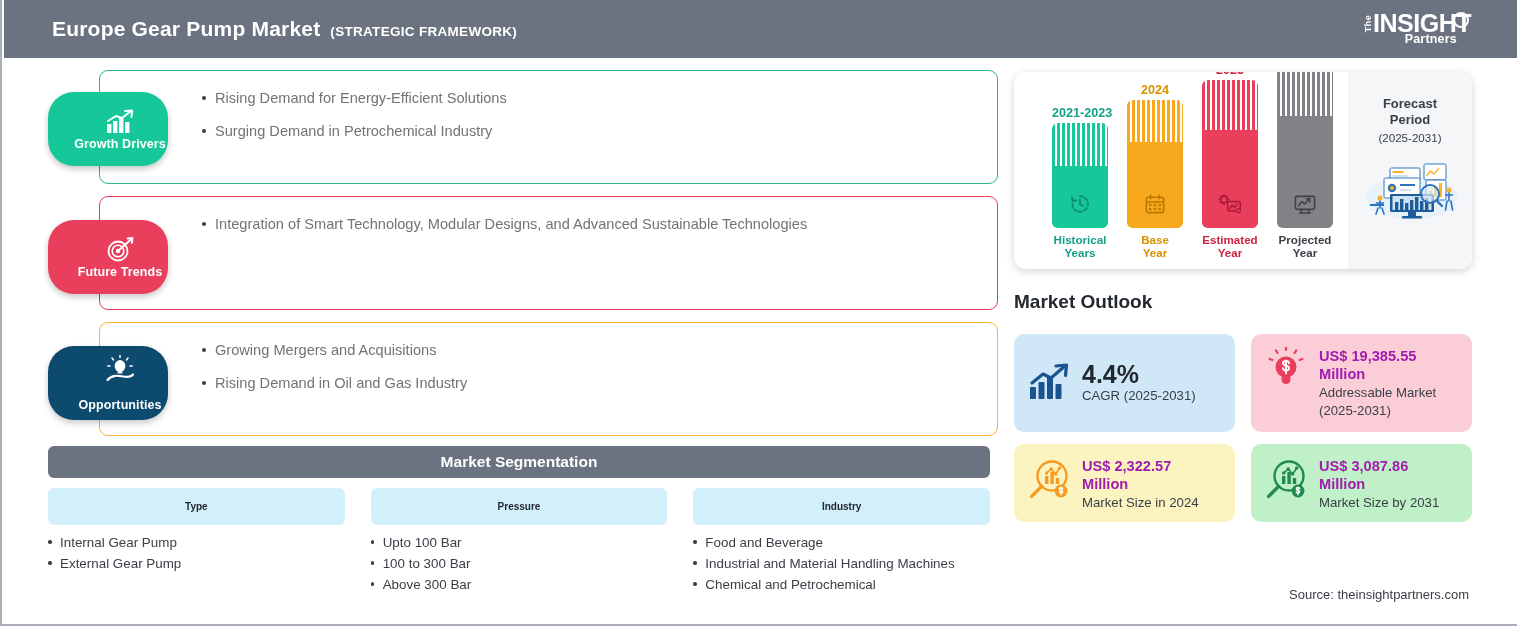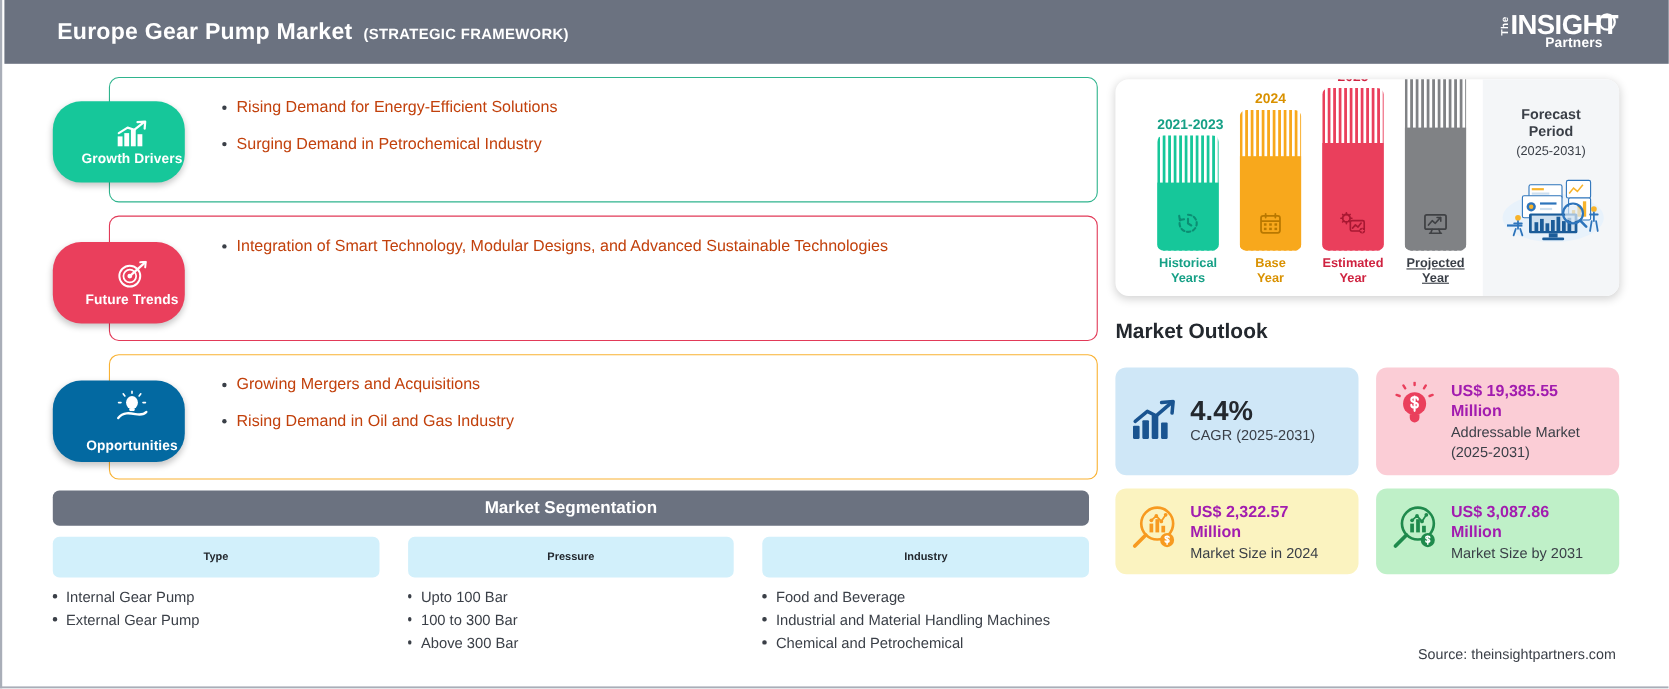--- a/index.html
+++ b/index.html
@@ -59,28 +59,28 @@
     position: absolute; left: 0; top: 22px;
     width: 120px; height: 74px;
     border-radius: 26px 26px 26px 26px;
     background: #16c79a;
     box-shadow: 0 3px 6px rgba(0,0,0,.22);
     display: flex; flex-direction: column; align-items: center; justify-content: center;
     gap: 1px;
     padding-left: 24px;
   }
   .badge.trends { background: #ea3f5c; top: 24px; }
-  .badge.opps   { background: #0369a1; top: 24px; gap: 16px; }
+  .badge.opps   { background: #0c4a6e; top: 24px; gap: 16px; }
   .badge-icon { width: 34px; height: 28px; display: flex; align-items: center; justify-content: center; }
   .badge-label { color: #ffffff; font-size: 12.5px; font-weight: bold; letter-spacing: .1px; white-space: nowrap; }
 
   .bullets { list-style: none; }
   .bullets li {
     position: relative; padding-left: 13px;
-    font-size: 14.6px; color: #c2410c; line-height: 1.25; margin-bottom: 15px;
+    font-size: 14.6px; color: #737373; line-height: 1.25; margin-bottom: 15px;
   }
   .bullets li:before {
     content: ""; position: absolute; left: 0; top: 7px;
     width: 4px; height: 4px; border-radius: 50%; background: #3a3f47;
   }
 
   
   .seg { position: absolute; left: 46px; top: 446px; width: 942px; }
   .seg-header {
     height: 32px; background: #6b7280; border-radius: 6px;
@@ -364,21 +364,21 @@
             <div class="tl-solid" style="height:112px;background:#808285;"></div>
             <span class="tl-bar-icon">
               <svg width="24" height="22" viewBox="0 0 24 22">
                 <rect x="2.4" y="3.4" width="19.2" height="13" rx="1.6" stroke="#3f4144" stroke-width="1.6" fill="none"></rect>
                 <path d="M5.6 12.6 l3.4-4 2.8 2.4 4.6-5.2" stroke="#3f4144" stroke-width="1.5" fill="none" stroke-linecap="round" stroke-linejoin="round"></path>
                 <path d="M13.4 5.8 h3.4 v3.4" stroke="#3f4144" stroke-width="1.4" fill="none" stroke-linecap="round" stroke-linejoin="round"></path>
                 <path d="M9 16.4 L7.6 20 M15 16.4 l1.4 3.6 M6.6 20 h10.8" stroke="#3f4144" stroke-width="1.5" stroke-linecap="round"></path>
               </svg>
             </span>
           </div>
-          <div class="tl-caption" style="color:#3a3f47;text-decoration:underline;">
+          <div class="tl-caption" style="color:#3a3f47;">
             <div>Projected</div>
             <div>Year</div>
           </div>
         </div>
 
       </div>
 
       <div class="forecast-pane">
         <div class="fp-title">
           <div>Forecast</div>

